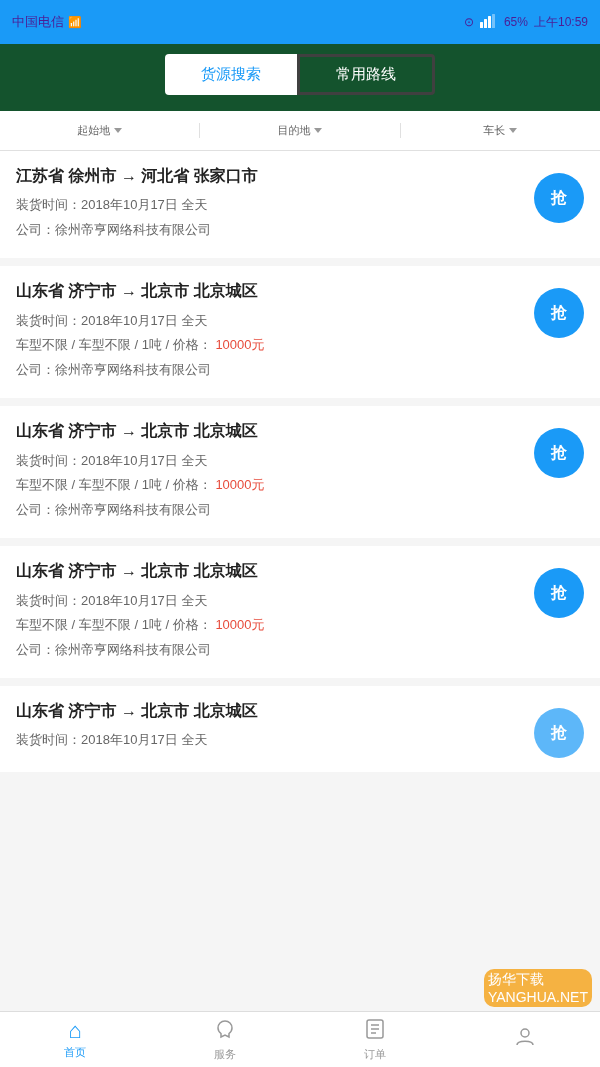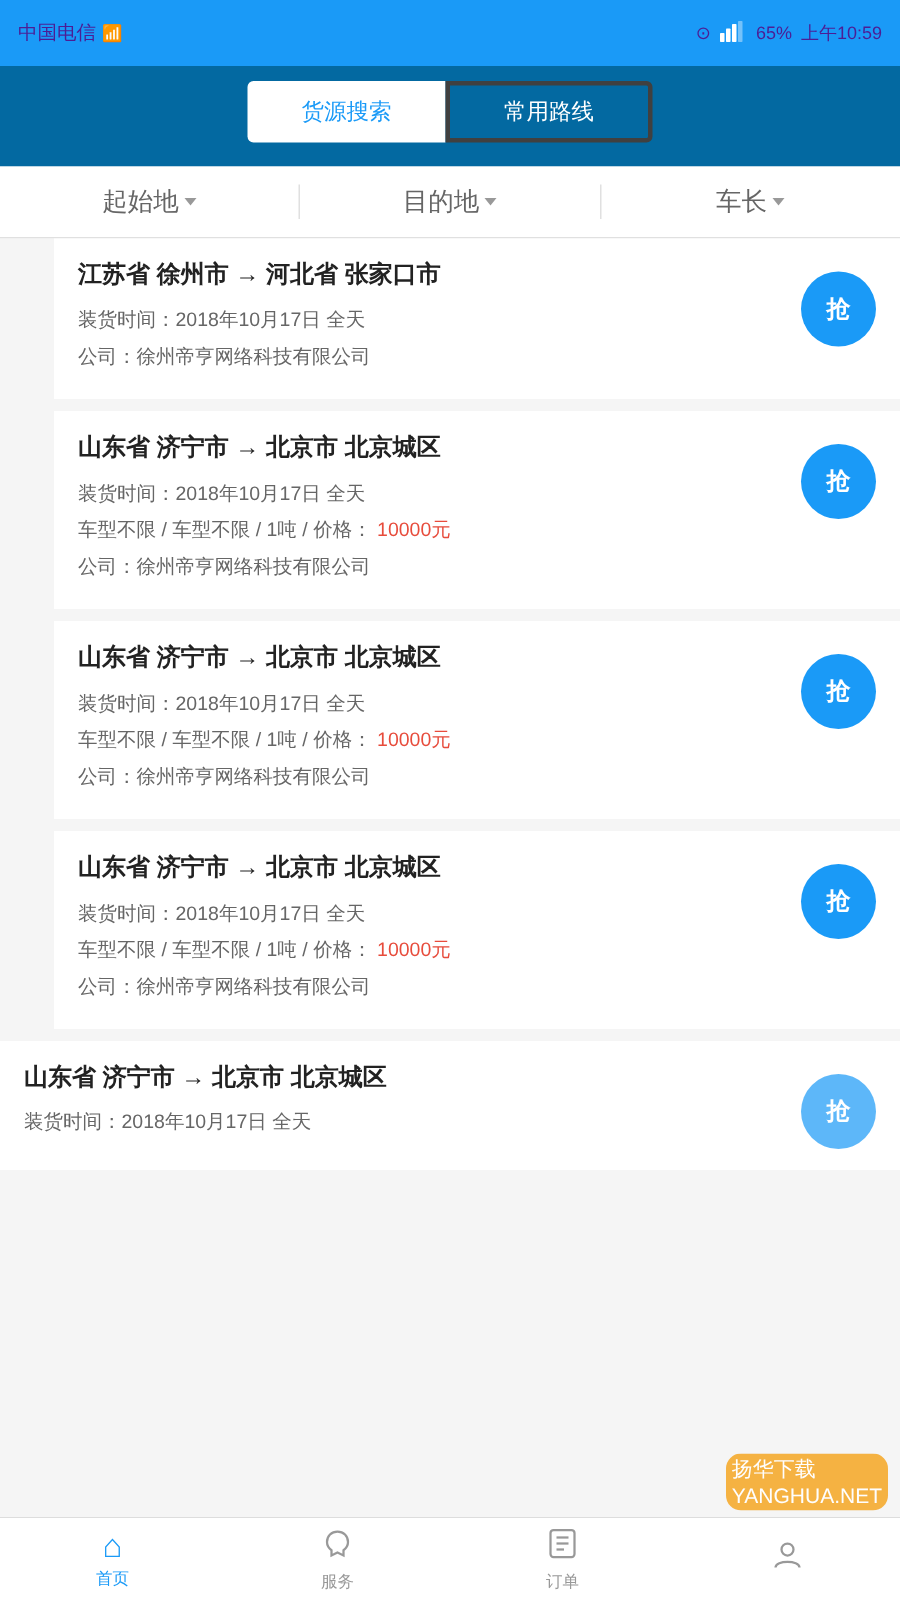--- a/index.html
+++ b/index.html
@@ -22,21 +22,21 @@
       justify-content: space-between;
       padding: 0 12px;
       color: #4c1d95;
       font-size: 13px;
     }
     .status-left { display: flex; align-items: center; gap: 4px; }
     .status-right { display: flex; align-items: center; gap: 6px; font-size: 12px; }
 
     
     .header {
-      background: #0369a1;
+      background: #14532d;
       padding: 10px 20px 16px;
       display: flex;
       justify-content: center;
       gap: 0;
     }
     .tab-btn {
       padding: 8px 36px;
       font-size: 15px;
       cursor: pointer;
       border: none;
@@ -61,21 +61,21 @@
       padding: 12px 0;
       border-bottom: 1px solid #e0e0e0;
     }
     .filter-item {
       flex: 1;
       display: flex;
       align-items: center;
       justify-content: center;
       gap: 4px;
       color: #666;
-      font-size: 17px;
+      font-size: 11px;
       cursor: pointer;
     }
     .filter-item:not(:last-child) {
       border-right: 1px solid #e0e0e0;
     }
     .chevron-down {
       width: 0; height: 0;
       border-left: 4px solid transparent;
       border-right: 4px solid transparent;
       border-top: 5px solid #999;
@@ -88,21 +88,20 @@
     }
 
     
     .card {
       background: white;
       margin-bottom: 8px;
       padding: 14px 16px;
       display: flex;
       align-items: flex-start;
       justify-content: space-between;
-      margin-left: 36px;
     }
     .card-content { flex: 1; padding-right: 12px; }
     .card-title {
       font-size: 16px;
       font-weight: bold;
       color: #222;
       margin-bottom: 8px;
       line-height: 1.4;
     }
     .card-row {

